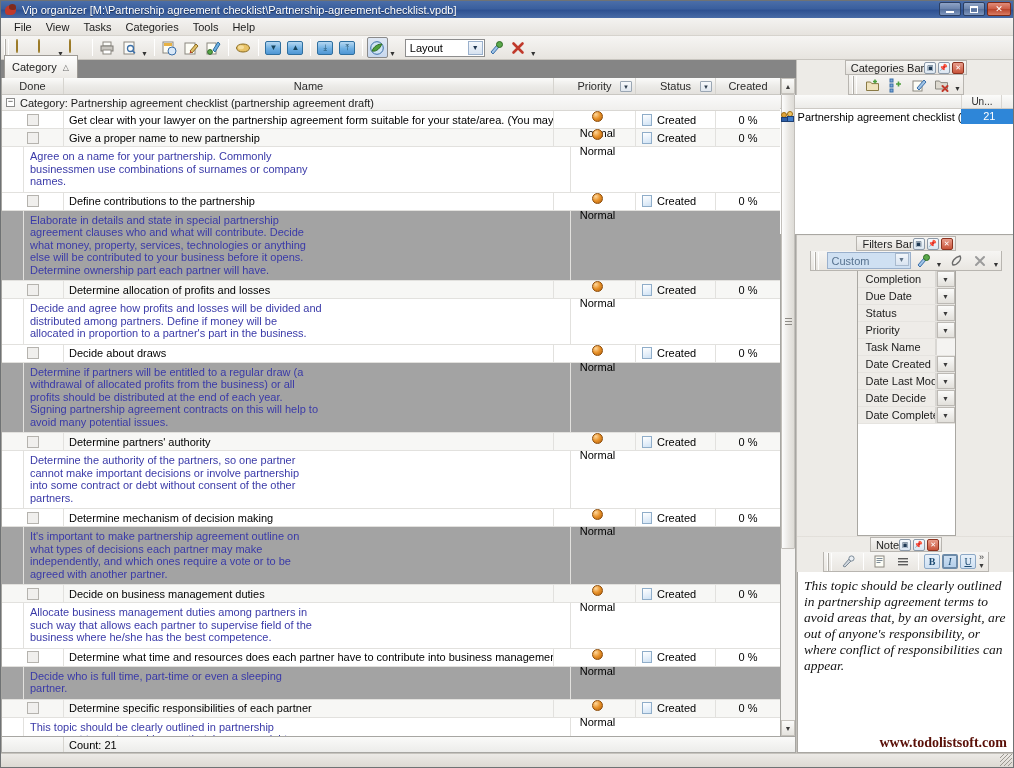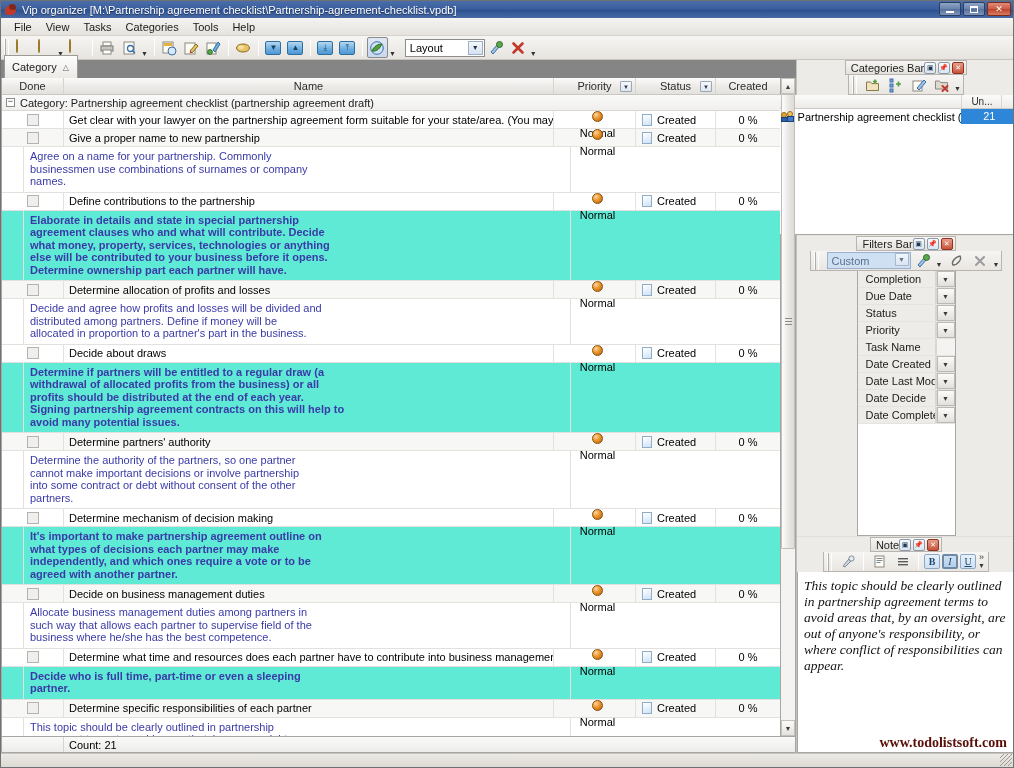--- a/index.html
+++ b/index.html
@@ -252,21 +252,21 @@
     background: linear-gradient(160deg,#ffffff 0%, #e6f0fa 55%, #cfe2f4 100%);
     border:1px solid #8fadc9;
     flex:0 0 auto;
   }
 
   .notrow {
     display:flex;
     border-bottom:1px solid #e2e1de;
     background:#fff;
   }
-  .notrow.alt { background:#5eead4;font-weight:bold; }
+  .notrow.alt { background:#a3a3a3; }
   .notrow .gutter { width:22px; border-right:1px solid #e2e1de; flex:0 0 auto; }
   .notrow .ntext {
     flex:1; padding:3px 6px 4px 6px;
     color:#3a3aa8; font-size:11px; line-height:12.5px;
     white-space:pre-line;
   }
   .notrow .pad { width:210px; border-left:1px solid #e2e1de; }
 
   
   .vscroll {

